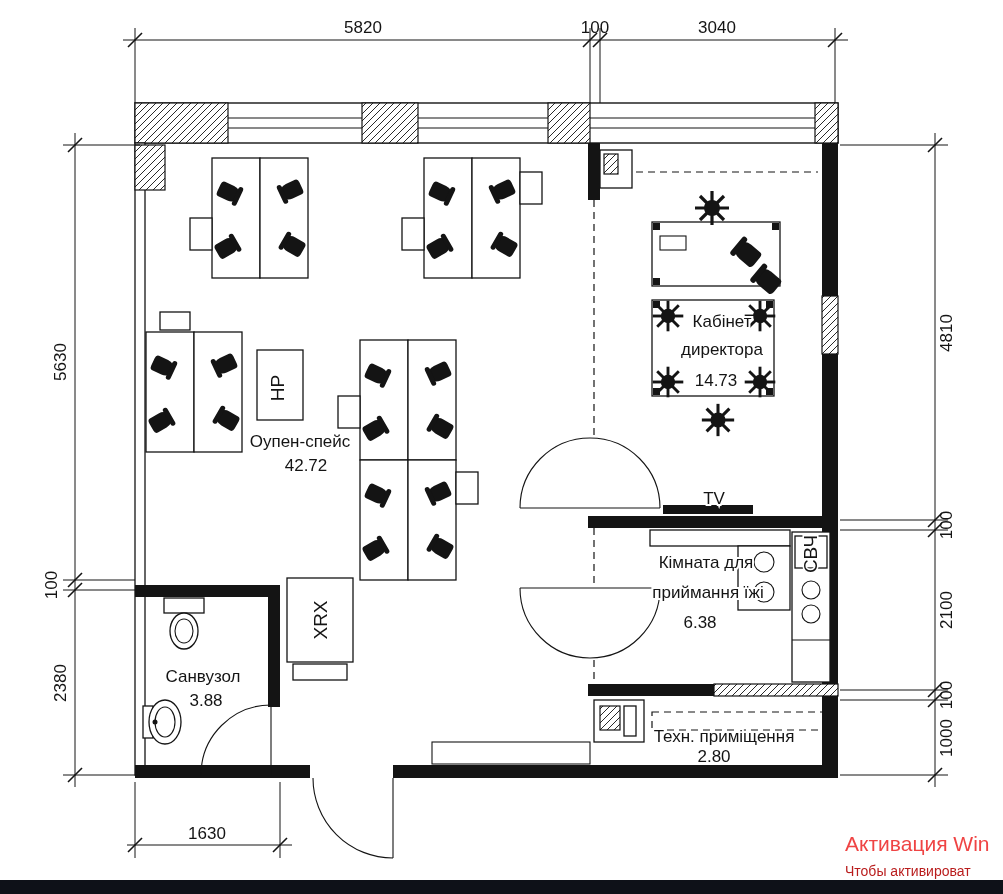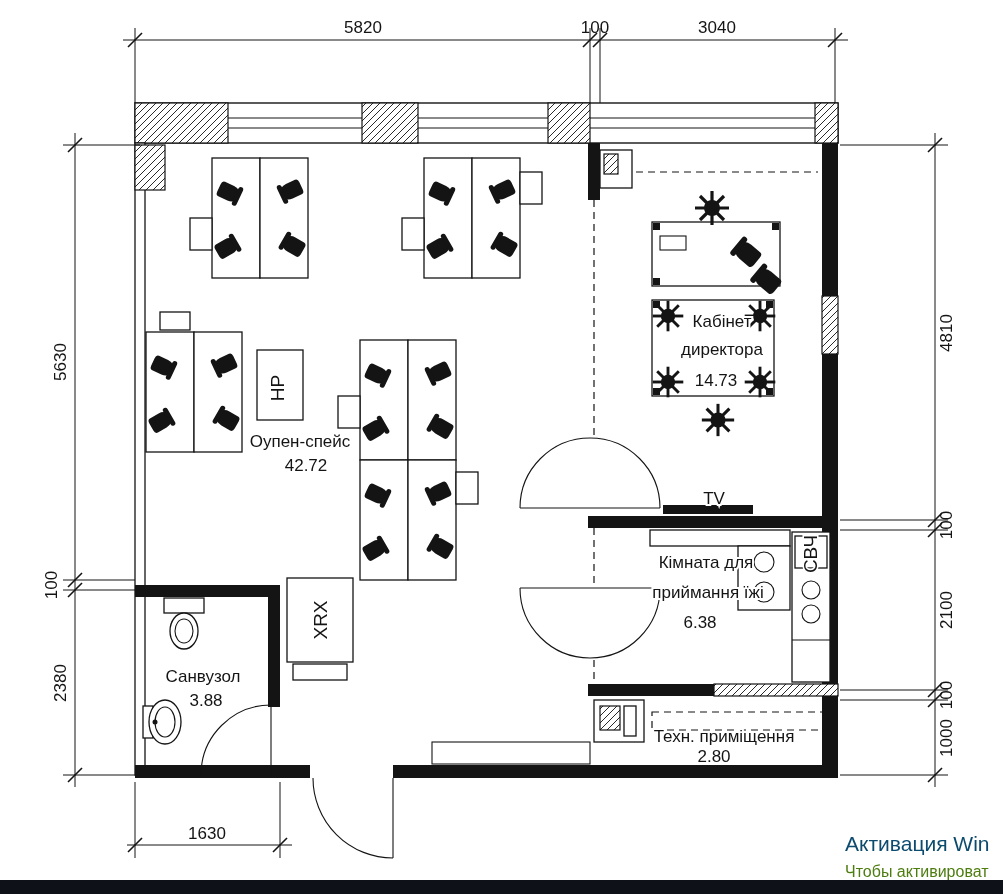--- a/index.html
+++ b/index.html
@@ -10,22 +10,22 @@
   svg text { font-family:"Liberation Sans", sans-serif; fill:#141414; }
   .dimt  { font-size:17px; text-anchor:middle; }
   .roomt { font-size:17px; text-anchor:middle; paint-order:stroke; stroke:#fff; stroke-width:4px; }
   .eqt   { font-size:19px; text-anchor:middle; paint-order:stroke; stroke:#fff; stroke-width:3px; }
   .desk  { fill:#fff; stroke:#141414; stroke-width:1.3; }
   .thin  { fill:none; stroke:#141414; stroke-width:1.1; }
   .wallS { fill:#141414; stroke:none; }
   .hatched { fill:url(#hatch); stroke:#141414; stroke-width:1.2; }
   .dim   { stroke:#141414; stroke-width:1; fill:none; }
   .dash  { stroke:#141414; stroke-width:1.2; stroke-dasharray:7 5; fill:none; }
-  #wm1 { position:absolute; left:845px; top:832px; font-size:21px; color:#0c4a6e; white-space:nowrap; }
-  #wm2 { position:absolute; left:845px; top:863px; font-size:16px; color:#4d7c0f; white-space:nowrap; }
+  #wm1 { position:absolute; left:845px; top:832px; font-size:21px; color:#ef4444; white-space:nowrap; }
+  #wm2 { position:absolute; left:845px; top:863px; font-size:14px; color:#b91c1c; white-space:nowrap; }
   #bottombar { position:absolute; left:0; top:880px; width:1003px; height:14px; background:#0e1118; }
 </style>
 </head>
 <body>
 
 <div id="page">
 <svg width="1003" height="894" viewBox="0 0 1003 894">
   <defs>
     <pattern id="hatch" width="7" height="7" patternUnits="userSpaceOnUse">
       <rect width="7" height="7" fill="#fff"></rect>

